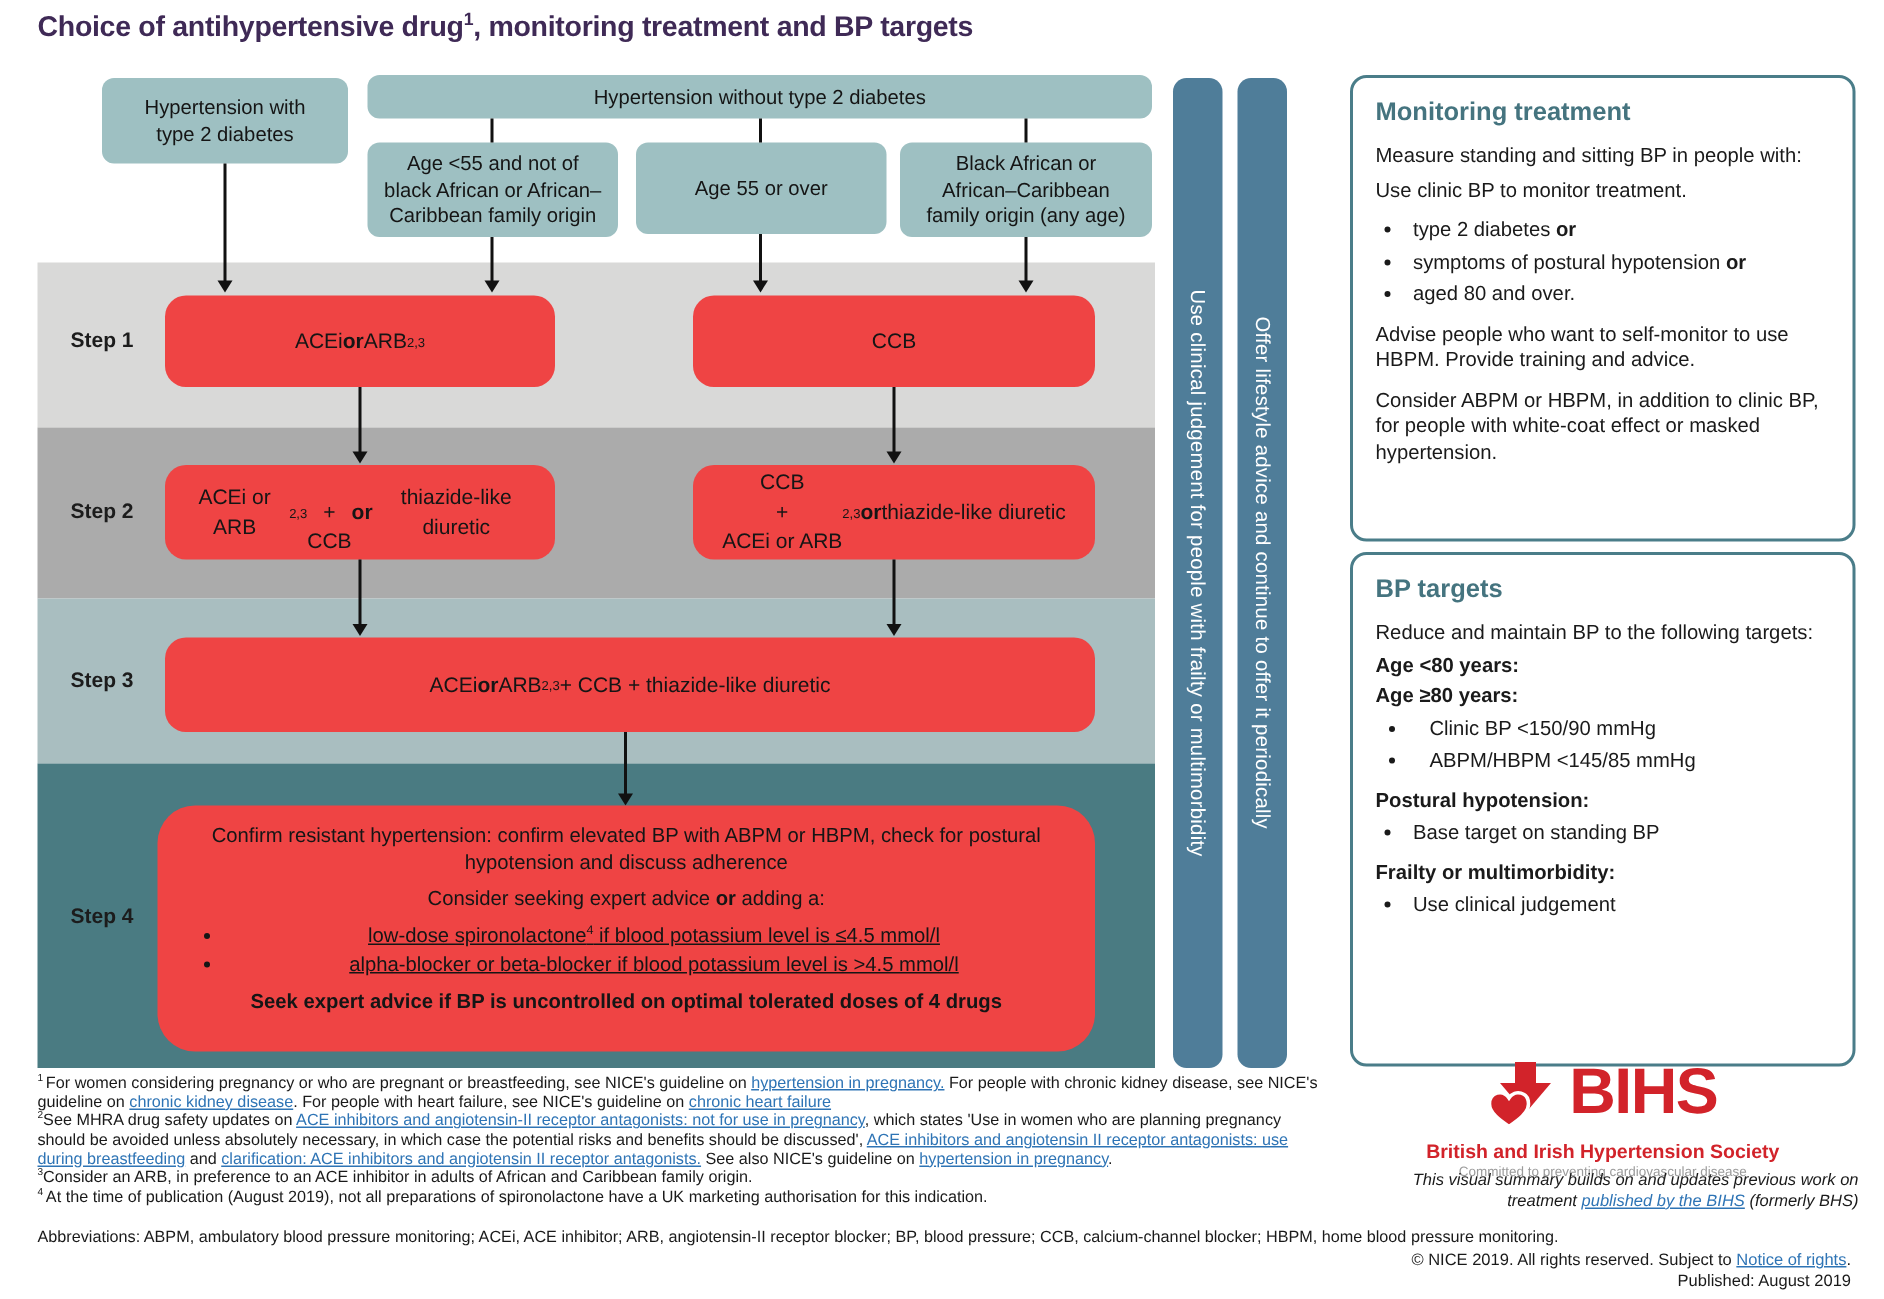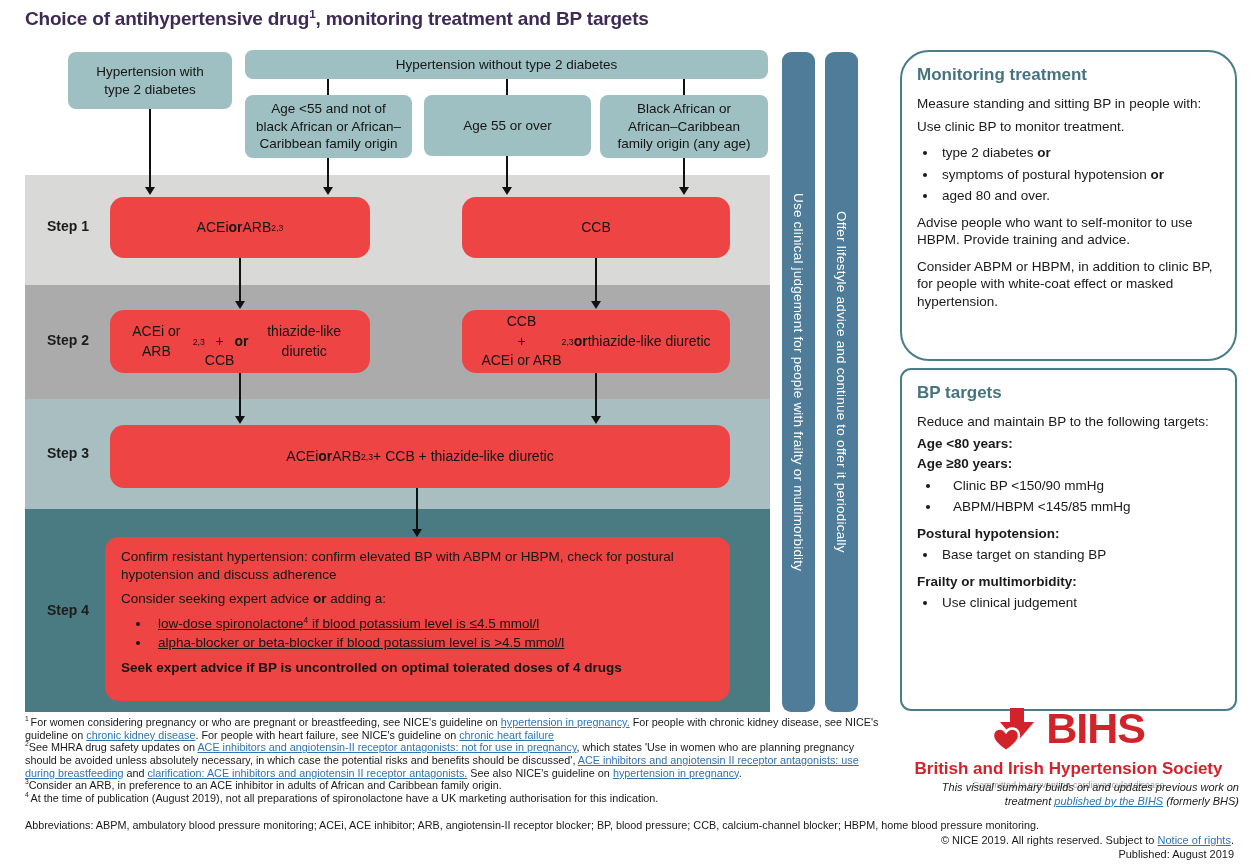--- a/index.html
+++ b/index.html
@@ -34,21 +34,21 @@
     position:absolute; background:#9ec0c2; border-radius:8px;
     display:flex; align-items:center; justify-content:center; text-align:center;
     font-size:13.5px; color:#151515; line-height:1.32; padding:2px 6px;
   }
   .graybox {
     position:absolute; background:#ef4444; border-radius:14px;
     display:flex; align-items:center; justify-content:center; text-align:center;
     font-size:14px; color:#151515; line-height:1.42; padding:4px 10px;
   }
   .graybox.big {
-    display:block; text-align:left; padding:11px 16px 8px 16px; font-size:13.5px; line-height:1.3;
+    display:block; text-align:center; padding:11px 16px 8px 16px; font-size:13.5px; line-height:1.3;border-radius:25px;
   }
   .graybox.big p { margin:0 0 7px 0; }
   .graybox.big ul { margin:2px 0 7px 0; padding-left:30px;text-decoration:underline; }
   .graybox.big li { padding-left:7px; margin:2px 0; }
   .bold { font-weight:bold; }
 
   
   .conn { position:absolute; width:2px; background:#111; }
   .arrow { position:absolute; width:2px; background:#111; }
   .arrow i {
@@ -66,21 +66,21 @@
     writing-mode: vertical-rl; text-orientation: mixed;
     color:#ffffff; font-size:13.5px; letter-spacing:0.2px; white-space:nowrap;
   }
 
   
   .panel {
     position:absolute; left:900px; width:337px; background:#ffffff;
     border:2.5px solid #4a7d89; border-radius:11px; padding:11px 15px 8px 15px;
     font-size:13.5px; line-height:1.3; color:#1a1a1a; overflow:hidden;
   }
-  .panel.monitoring { top:50px; height:311px;border-radius:29px; }
+  .panel.monitoring { top:50px; height:311px; }
   .panel.bptargets  { top:368px; height:343px; }
   .panel h2 { font-size:17px; font-weight:bold; color:#45747f; margin:1px 0 9px 0; }
   .panel p { margin:0 0 9px 0; }
   .panel ul { margin:0 0 9px 0; padding-left:21px; }
   .panel li { margin:4px 0; padding-left:4px; }
   .panel .sec-h { font-weight:bold; margin:0 0 3px 0; }
   .panel ul.wide { padding-left:24px; }
   .panel ul.wide li { padding-left:12px; }
 
   
@@ -91,21 +91,21 @@
   .lnk { color:#2e74b5; text-decoration:underline; cursor:pointer; }
   .abbrev {
     position:absolute; left:25px; top:819px; width:1120px;
     font-size:10.8px; color:#1a1a1a;
   }
 
   
   .logo { position:absolute; left:900px; top:708px; width:337px; text-align:center; }
   .logo-top { display:flex; align-items:flex-start; justify-content:center; gap:2px; }
   .logo-name { font-size:43px; font-weight:bold; color:#d2232a; letter-spacing:-1px; line-height:0.95; }
-  .logo-tagline { font-size:17px; font-weight:bold; color:#d2232a; margin-top:1px; }
+  .logo-tagline { font-size:13px; font-weight:bold; color:#d2232a; margin-top:1px; }
   .logo-sub { font-size:9px; color:#9b9b9b; margin-top:1px; }
   .credit {
     position:absolute; left:898px; top:781px; width:341px; text-align:right;
     font-size:11px; line-height:1.25; color:#1a1a1a;font-style:italic;
   }
   .copyright {
     position:absolute; right:22px; top:833px; text-align:right;
     font-size:11px; line-height:1.3; color:#1a1a1a;
   }
 </style>

